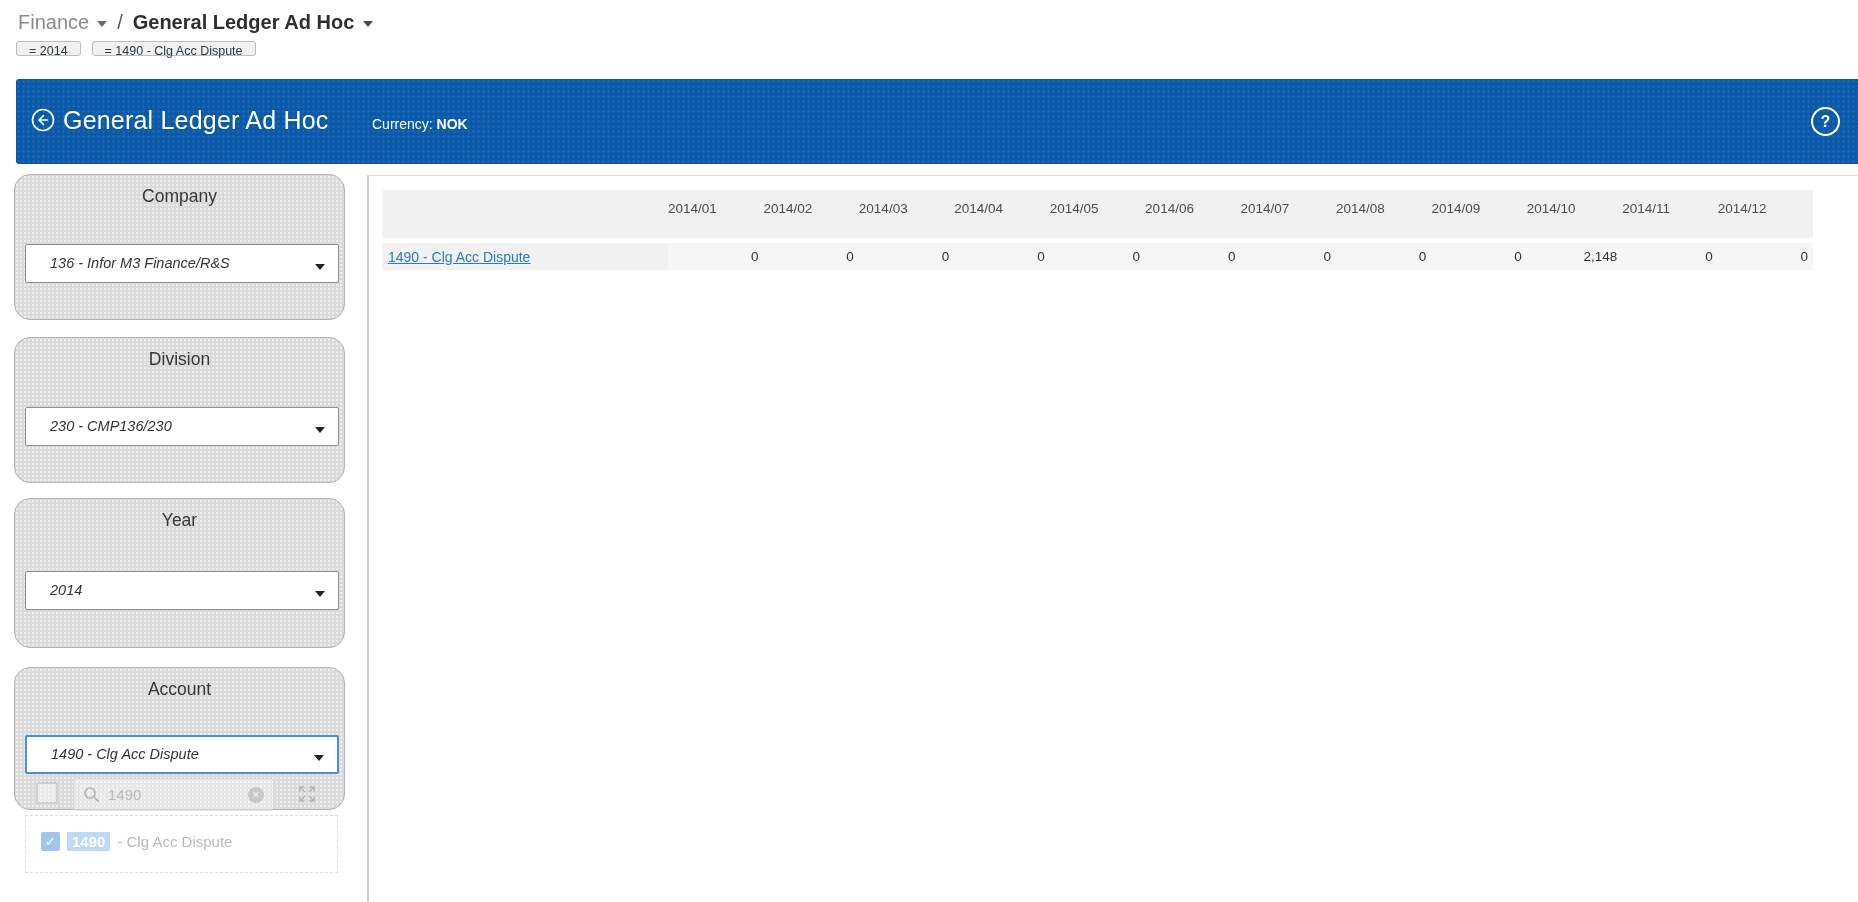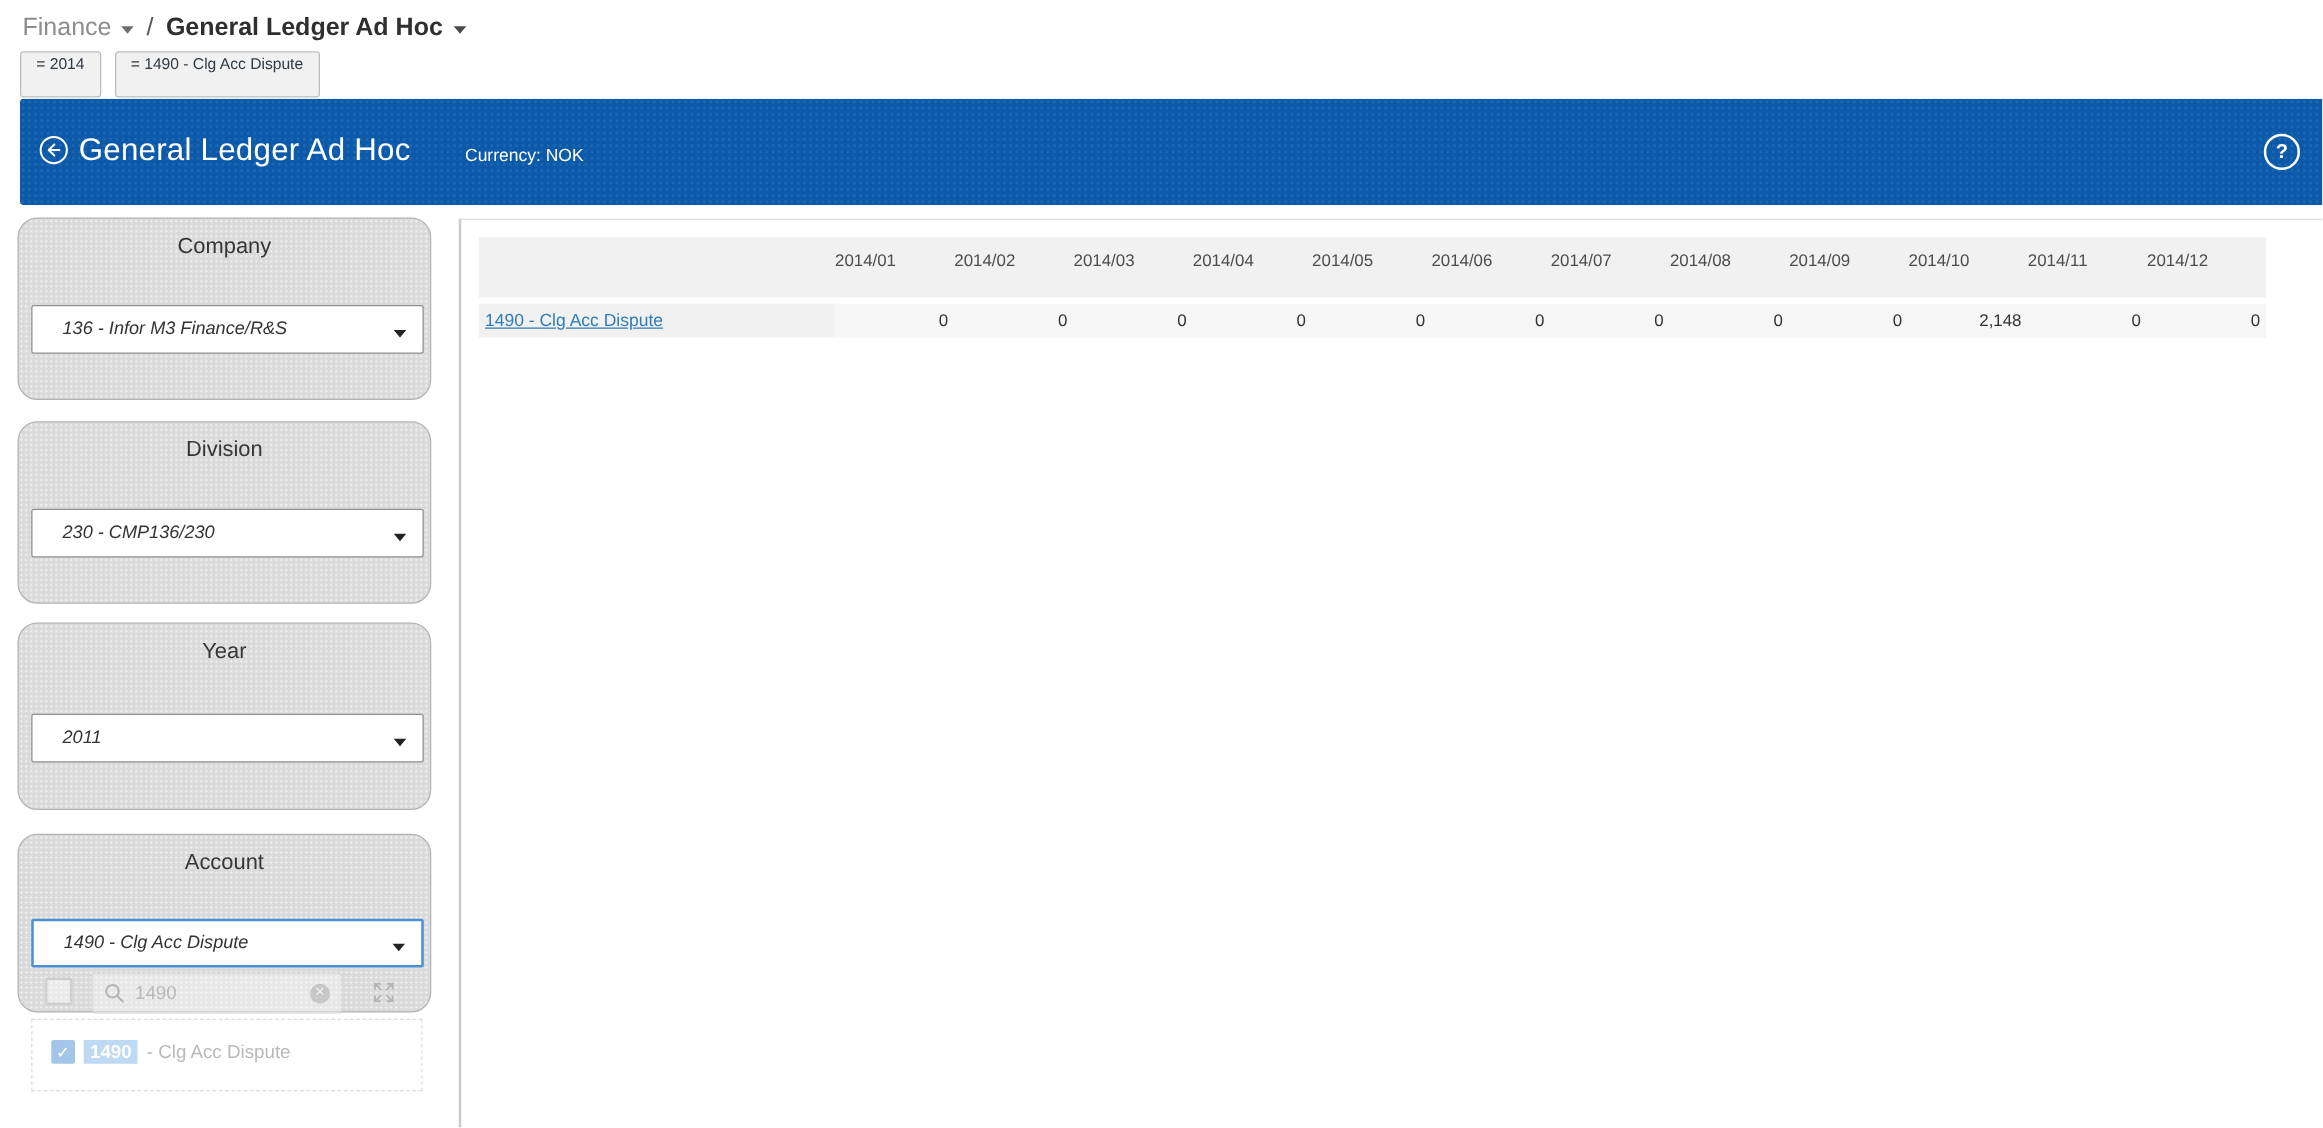--- a/index.html
+++ b/index.html
@@ -13,36 +13,36 @@
   .breadcrumb { position:absolute; left:18px; top:11px; display:flex; align-items:center; gap:10px; font-size:20px; }
   .crumb-parent { color:#8c8c8c; display:flex; align-items:center; gap:8px; cursor:pointer; }
   .crumb-sep { color:#555; font-size:20px; }
   .crumb-current { color:#2f2f2f; font-weight:600; display:flex; align-items:center; gap:9px; cursor:pointer; }
   .caret-down { width:0; height:0; border-left:5px solid transparent; border-right:5px solid transparent; border-top:6px solid #4a4a4a; margin-top:3px; }
   .crumb-parent .caret-down { border-top-color:#6e6e6e; }
 
   
   .chips { position:absolute; left:16px; top:41px; display:flex; gap:11px; }
   .chip {
-    height:37px; line-height:19px; padding:0 12px; background:#f1f1f1;
+    height:15px; line-height:19px; padding:0 12px; background:#f1f1f1;
     border:1px solid #bdbdbd; border-radius:3px; font-size:12.5px; color:#2f3a44; cursor:pointer;
   }
 
   
   .banner {
     position:absolute; left:16px; right:0; top:79px; height:85px;
     background-color:#0b59a8;
     background-image:radial-gradient(rgba(120,180,230,0.16) 1px, transparent 1.2px);
     background-size:5px 5px;
     border-radius:3px 0 0 3px;
   }
   .back-btn { position:absolute; left:15px; top:29px; width:24px; height:24px; cursor:pointer; }
   .banner-title { position:absolute; left:47px; top:27px; font-size:25px; font-weight:400; color:#ffffff; letter-spacing:0.2px; }
   .currency-wrap { position:absolute; left:356px; top:37px; font-size:14px; color:#ffffff; }
-  .currency-wrap b { font-weight:400; }
+  .currency-wrap b { font-weight:700; }
   .help-btn {
     position:absolute; right:18px; top:28px; width:29px; height:29px; border:2px solid #ffffff;
     border-radius:50%; color:#ffffff; font-size:16px; font-weight:700;
     display:flex; align-items:center; justify-content:center; cursor:pointer;
   }
 
   
   .content-topline { position:absolute; left:368px; right:0; top:175px; height:1px; background:#dddddd; }
   .v-divider { position:absolute; left:367px; top:175px; bottom:0; width:2px; background:#cbcbcb; }
 
@@ -156,21 +156,21 @@
   <div class="panel-title">Division</div>
   <div class="select" style="top:69px;">
     <span>230 - CMP136/230</span>
     <span class="caret-down"></span>
   </div>
 </div>
 
 <div class="panel" style="top:498px;height:150px;">
   <div class="panel-title">Year</div>
   <div class="select" style="top:72px;">
-    <span>2011</span>
+    <span>2014</span>
     <span class="caret-down"></span>
   </div>
 </div>
 
 <div class="panel" style="top:667px;height:143px;">
   <div class="panel-title">Account</div>
   <div class="select select-focused" style="top:67px;">
     <span>1490 - Clg Acc Dispute</span>
     <span class="caret-down"></span>
   </div>

